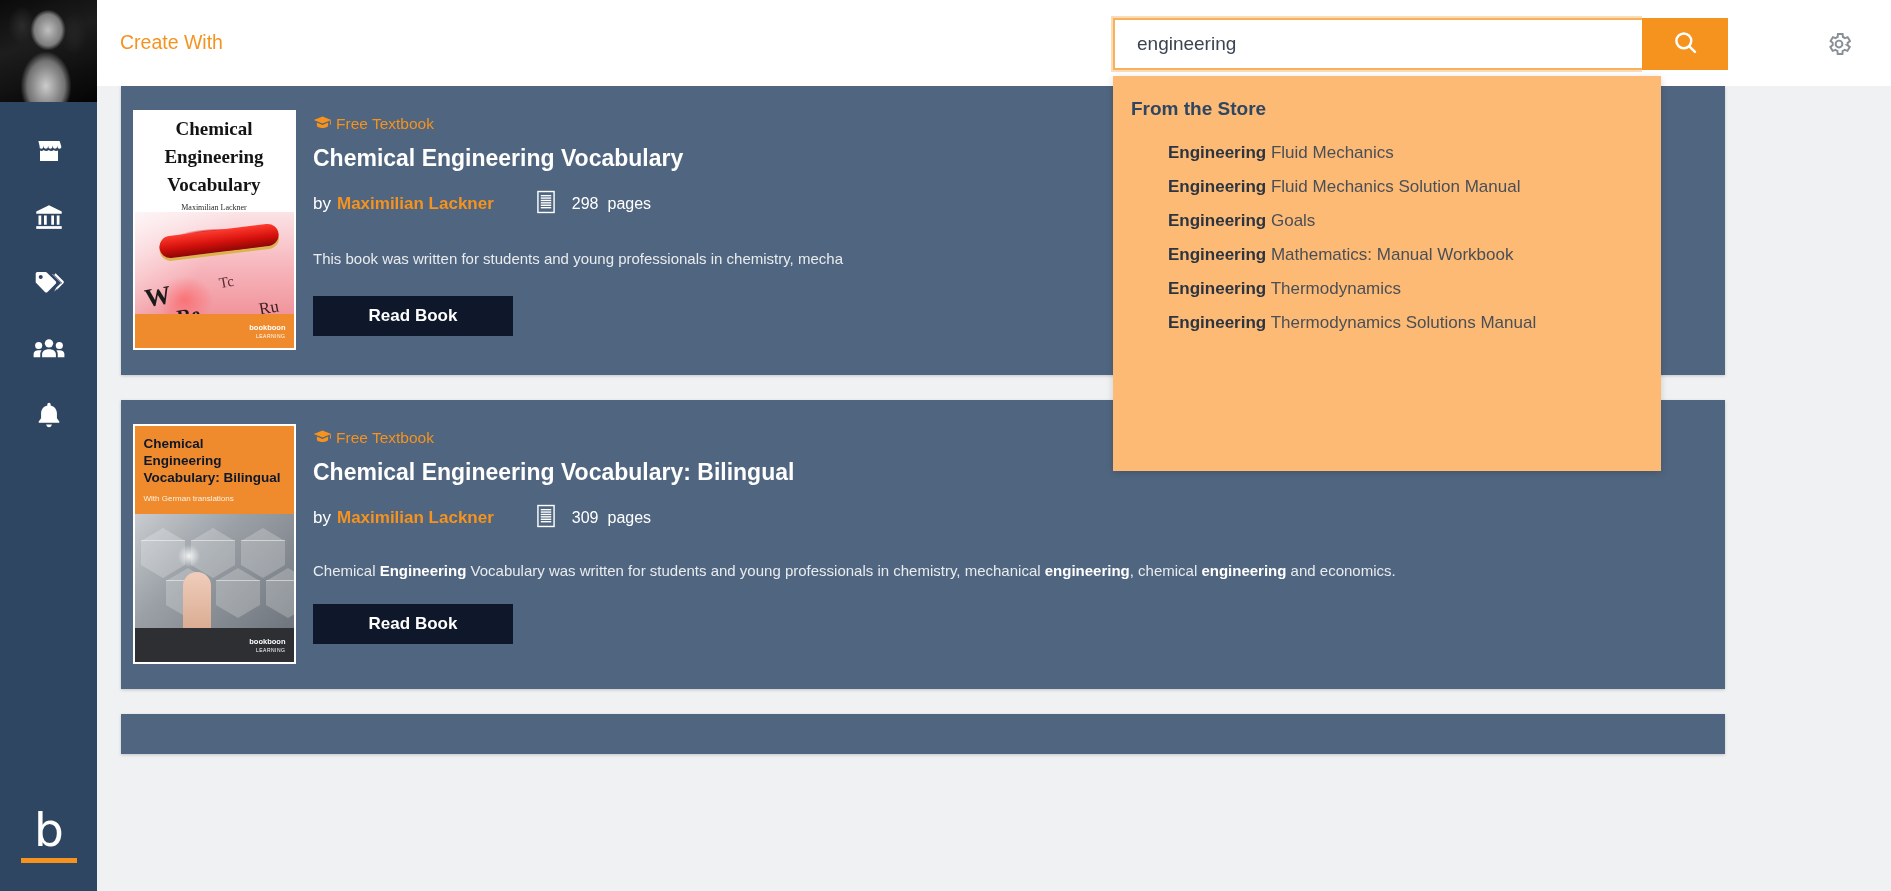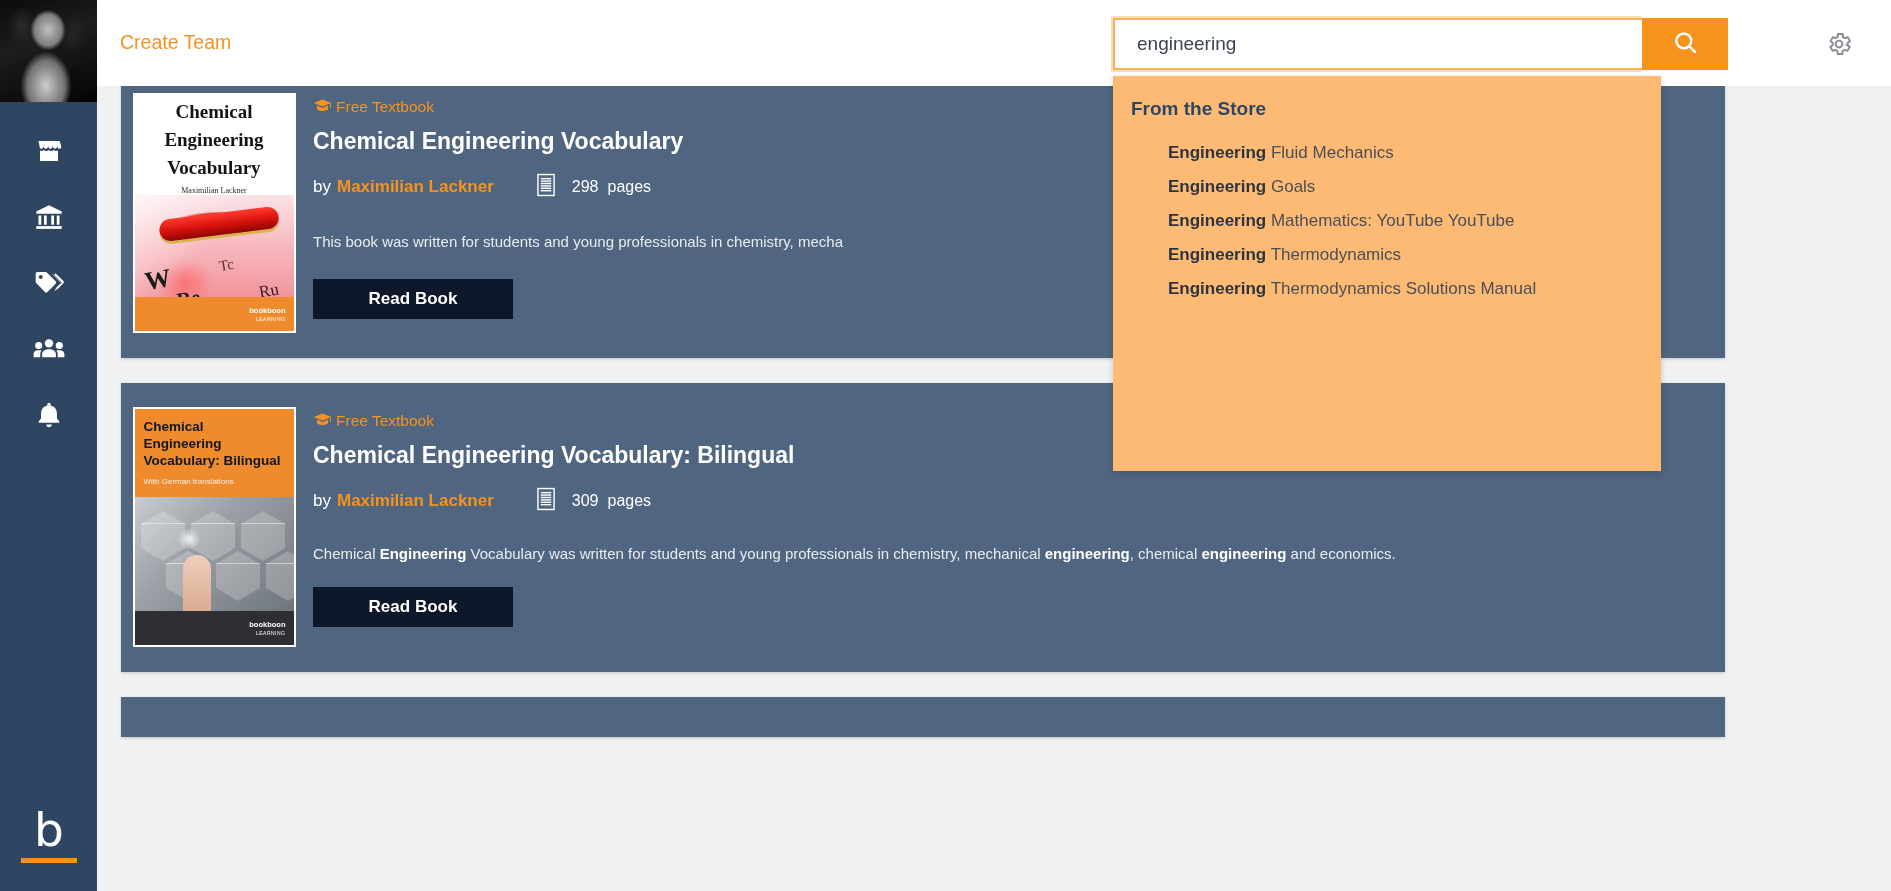--- a/index.html
+++ b/index.html
@@ -119,21 +119,21 @@
   }
   .sug-item {
     font-size: 17px; color: #4a4f57;
     padding: 7px 24px 7px 55px;
     cursor: pointer; white-space: nowrap;
   }
   .sug-item b { color: #2b3440; font-weight: bold; }
 
   
   #main {
-    position: absolute; left: 97px; top: 69px;
+    position: absolute; left: 97px; top: 86px;
     width: 1656px; height: 805px;
     background: #f0f1f3;
     overflow: hidden;
   }
   .card {
     position: relative;
     margin: 0 28px 25px 24px;
     background: #50657f;
     height: 289px;
     box-shadow: 0 1px 3px rgba(0,0,0,.18);
@@ -330,21 +330,21 @@
 
   </div>
 
   <div id="brand">
     <div class="bglyph">b</div>
     <div class="bbar"></div>
   </div>
 </div>
 
 <div id="header">
-  <a id="create-team">Create Team</a>
+  <a id="create-team">Create With</a>
 
   <div id="gear-btn">
     <span>
       <svg width="28" height="28" viewBox="0 0 24 24" fill="none" stroke="#8a8f96" stroke-width="1.7">
         <path d="M19.4 13a7.5 7.5 0 0 0 0-2l2-1.5-2-3.4-2.3.9a7.6 7.6 0 0 0-1.7-1l-.3-2.5h-4l-.3 2.5c-.6.2-1.2.6-1.7 1l-2.3-.9-2 3.4L6.6 11a7.5 7.5 0 0 0 0 2l-2 1.5 2 3.4 2.3-.9c.5.4 1.1.8 1.7 1l.3 2.5h4l.3-2.5c.6-.2 1.2-.6 1.7-1l2.3.9 2-3.4-2-1.5z"></path>
         <circle cx="12" cy="12" r="2.9"></circle>
       </svg>
     </span>
   </div>
 </div>
@@ -360,22 +360,23 @@
         <line x1="15.4" y1="15.4" x2="20.4" y2="20.4"></line>
       </svg>
     </span>
   </button>
 </div>
 
 <div id="suggest">
   <h3>From the Store</h3>
   <div id="suggest-list">
       <div class="sug-item"><b>Engineering</b><span> Fluid Mechanics</span></div>
+      <div class="sug-item"><b>Engineering</b><span> Fluid Mechanics Solution Manual</span></div>
       <div class="sug-item"><b>Engineering</b><span> Goals</span></div>
-      <div class="sug-item"><b>Engineering</b><span> Mathematics: YouTube YouTube</span></div>
+      <div class="sug-item"><b>Engineering</b><span> Mathematics: Manual Workbook</span></div>
       <div class="sug-item"><b>Engineering</b><span> Thermodynamics</span></div>
       <div class="sug-item"><b>Engineering</b><span> Thermodynamics Solutions Manual</span></div>
     </div>
 </div>
 
 <div id="main">
 
   <div class="card card-1">
     <div class="card-cover-wrap">
       <div class="cover cover-1">

